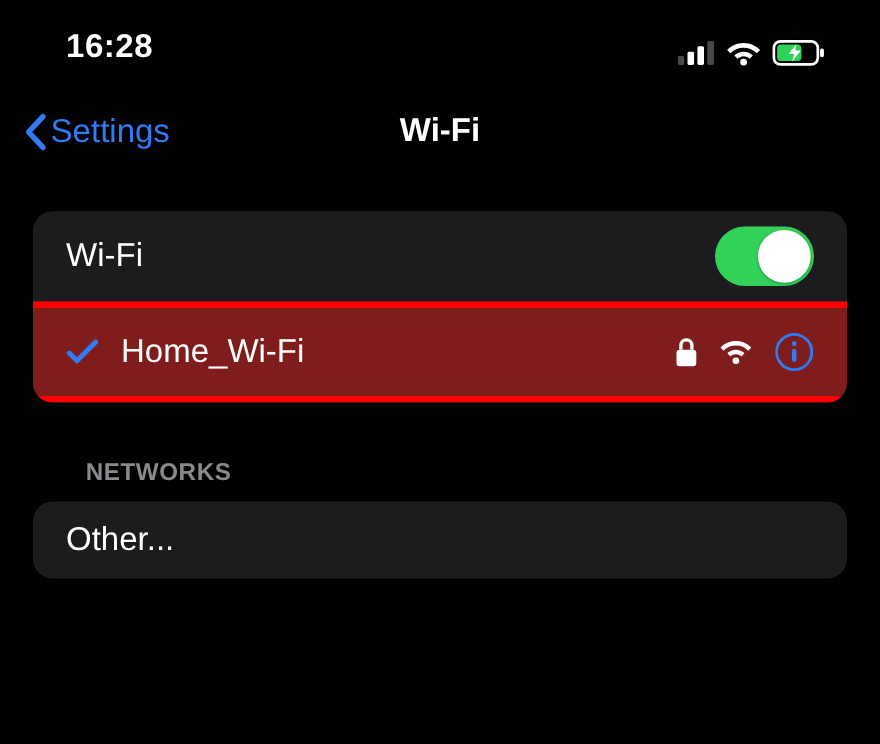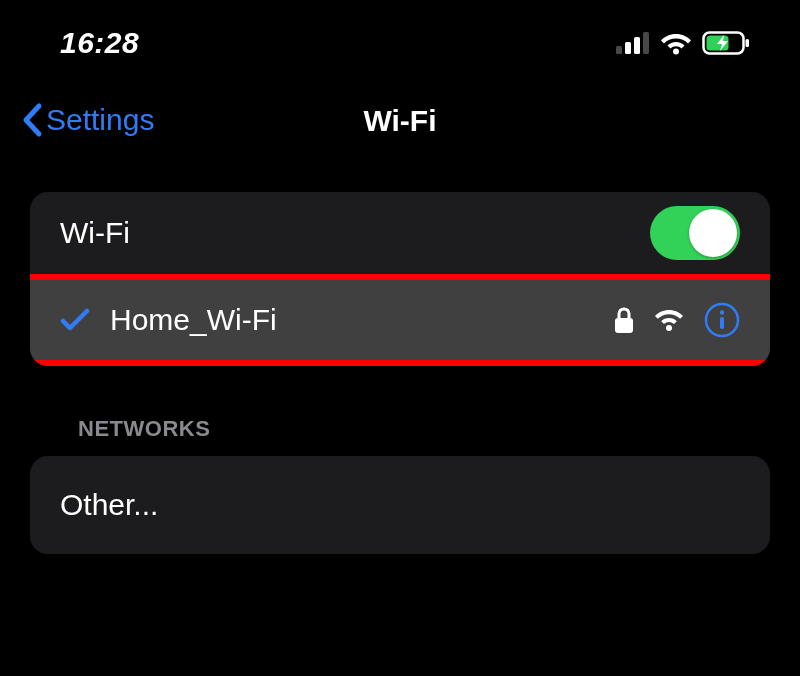--- a/index.html
+++ b/index.html
@@ -11,38 +11,37 @@
     body {
       width: 800px;
       height: 676px;
       background: #000000;
       color: #ffffff;
       overflow: hidden;
     }
     .status-bar {
       display: flex;
       justify-content: space-between;
-      align-items: center;
+      align-items: flex-end;
       padding: 26px 50px 20px 60px;
       height: 80px;
-      font-style: italic;
     }
     .time {
       font-size: 30px;
       font-weight: 600;
       letter-spacing: 0.5px;
     }
     .status-icons {
       display: flex;
       align-items: center;
       gap: 10px;
     }
     .nav-bar {
       display: flex;
-      align-items: flex-end;
+      align-items: flex-start;
       padding: 22px 20px 30px 20px;
       position: relative;
     }
     .back-button {
       display: flex;
       align-items: center;
       color: #2f7cf6;
       font-size: 30px;
       gap: 2px;
     }
@@ -98,21 +97,21 @@
     }
     .highlight-wrapper {
       border: 6px solid #ff0000;
       margin: 0 -6px;
       position: relative;
     }
     .highlight-wrapper .connected-row {
       padding-left: 30px;
       padding-right: 30px;
       height: 80px;
-      background: #404040;
+      background: #7f1d1d;
     }
     .check-icon {
       color: #2f7cf6;
       flex-shrink: 0;
       width: 34px;
       display: flex;
       align-items: center;
       justify-content: flex-start;
     }
     .network-name {
@@ -126,21 +125,21 @@
     }
     .section-header {
       color: #8a8a8e;
       font-size: 22px;
       font-weight: 700;
       letter-spacing: 0.5px;
       text-transform: uppercase;
       padding: 50px 30px 14px 48px;
     }
     .other-cell {
-      height: 98px;
+      height: 70px;
     }
     svg { display: block; }
   </style>
 </head>
 <body>
 
 <div class="status-bar">
   <div class="time">16:28</div>
   <div class="status-icons">
     <span>

